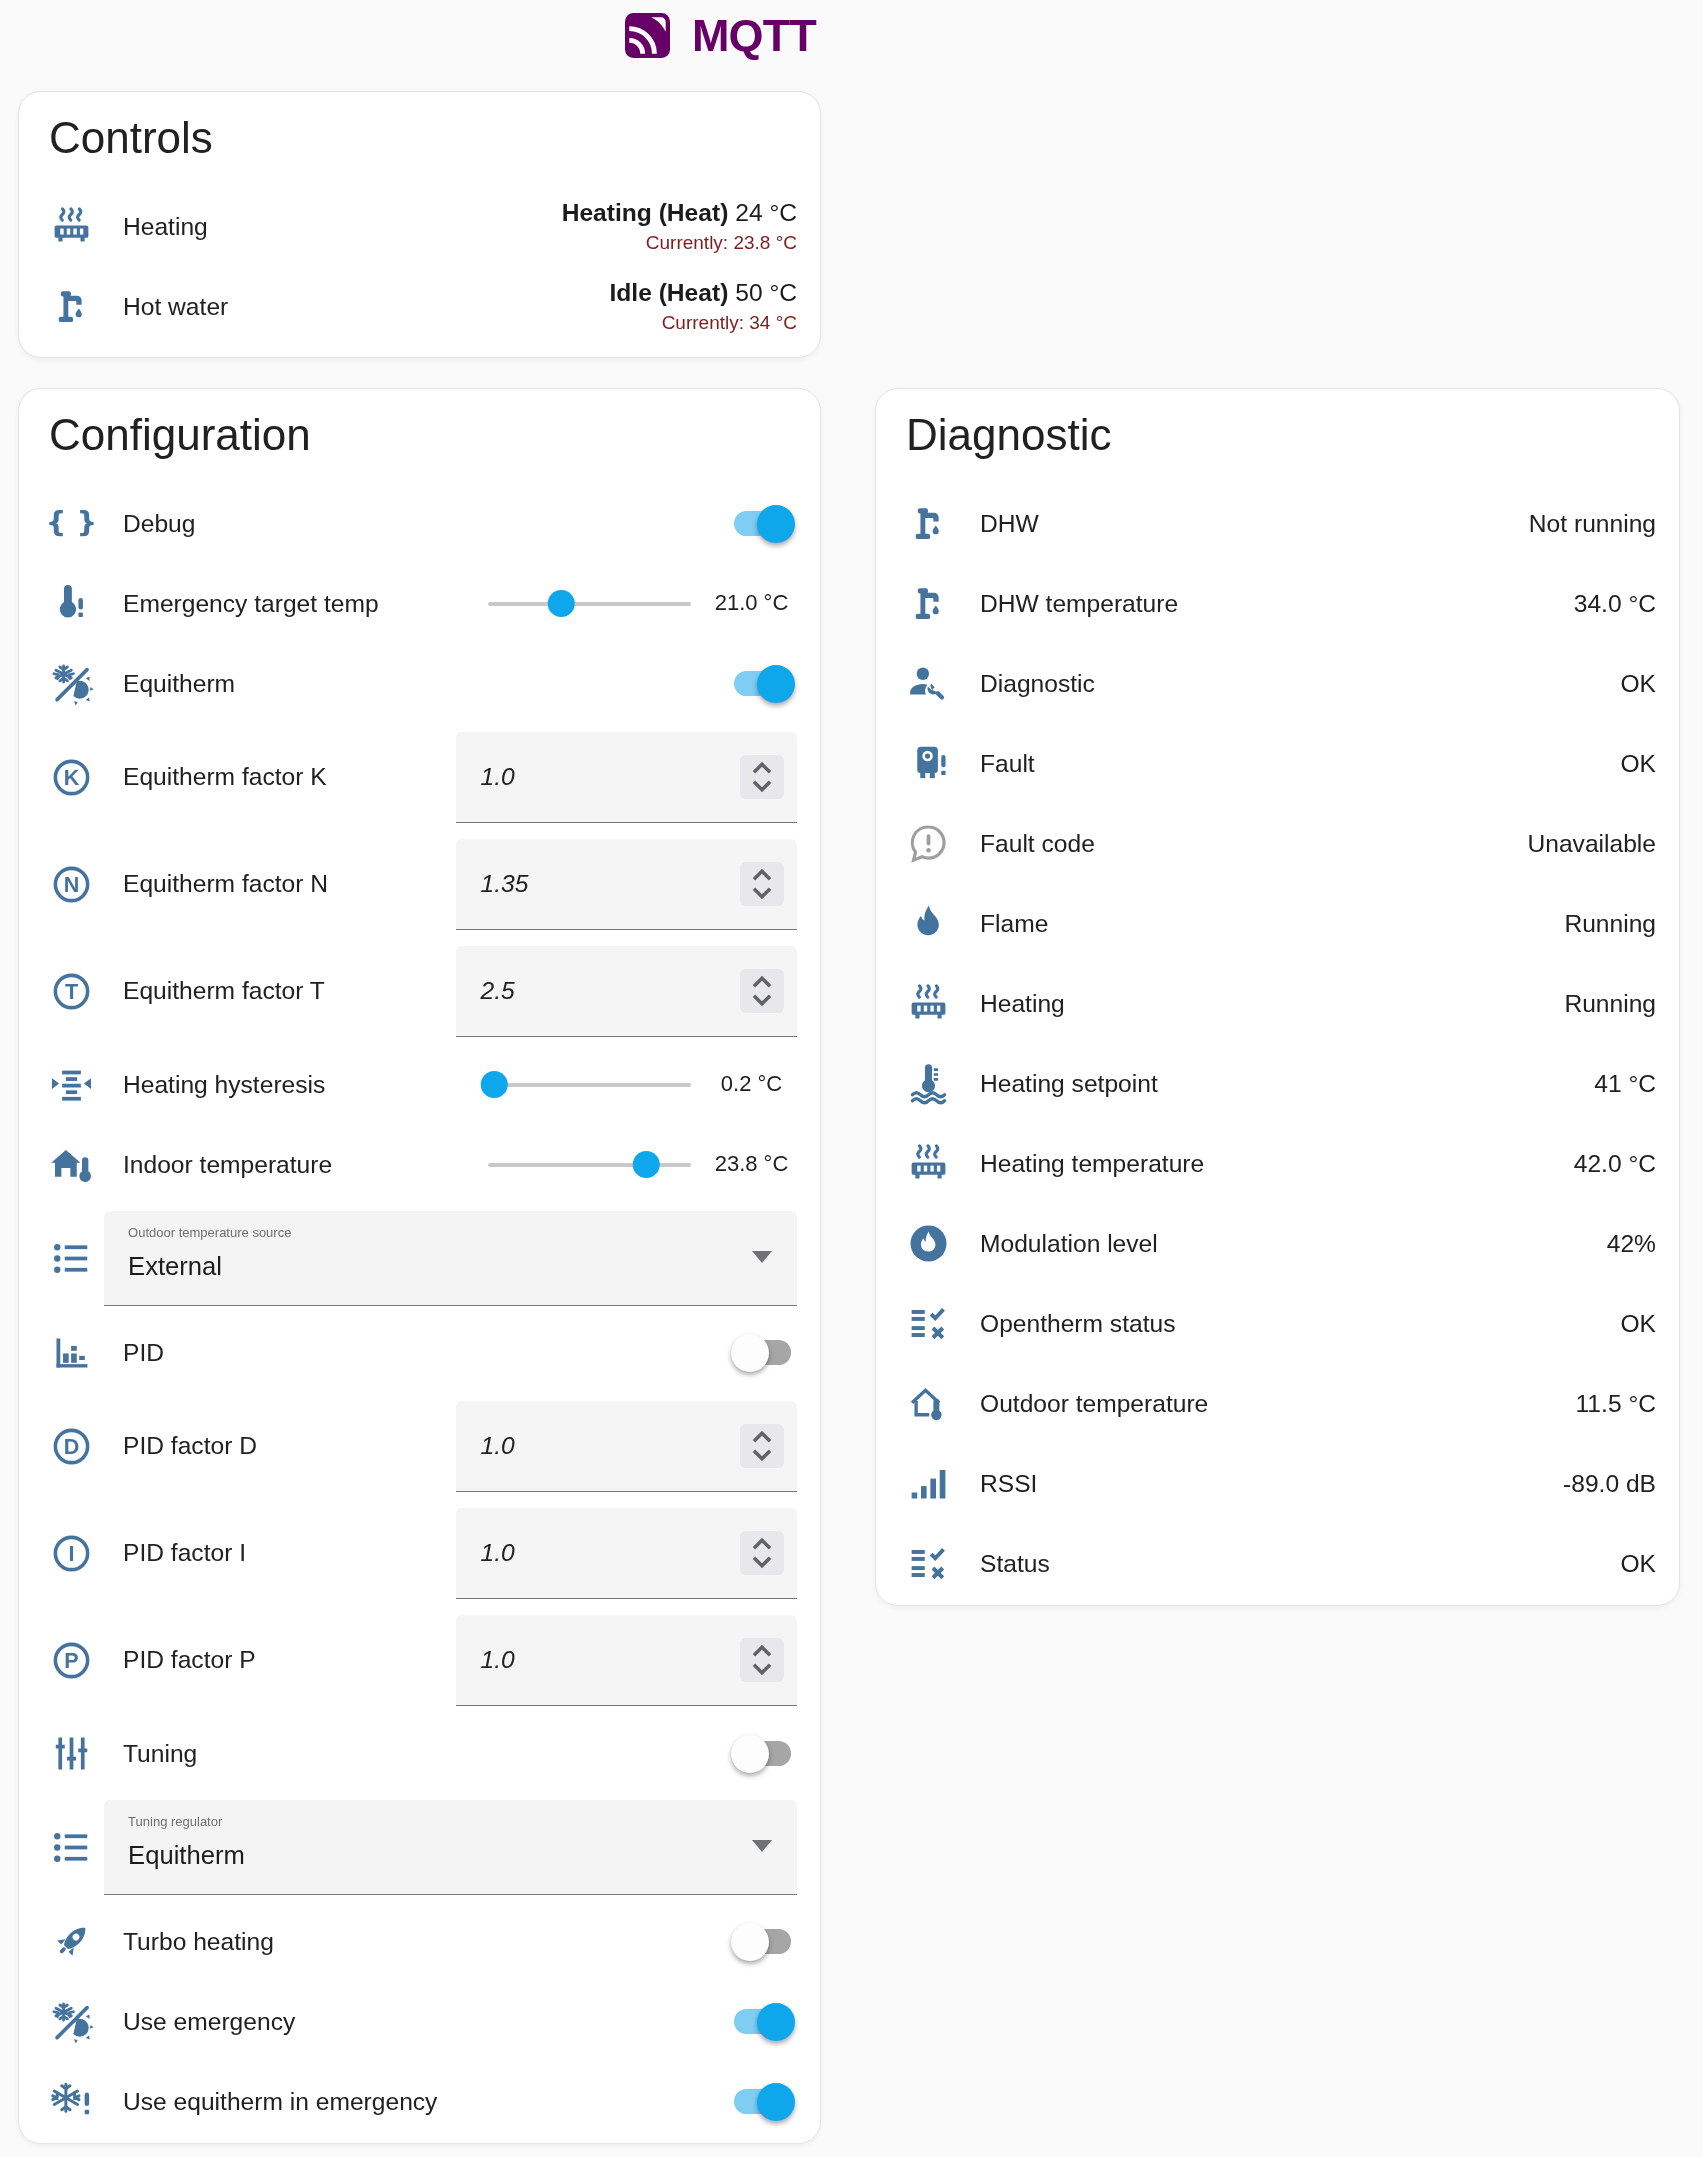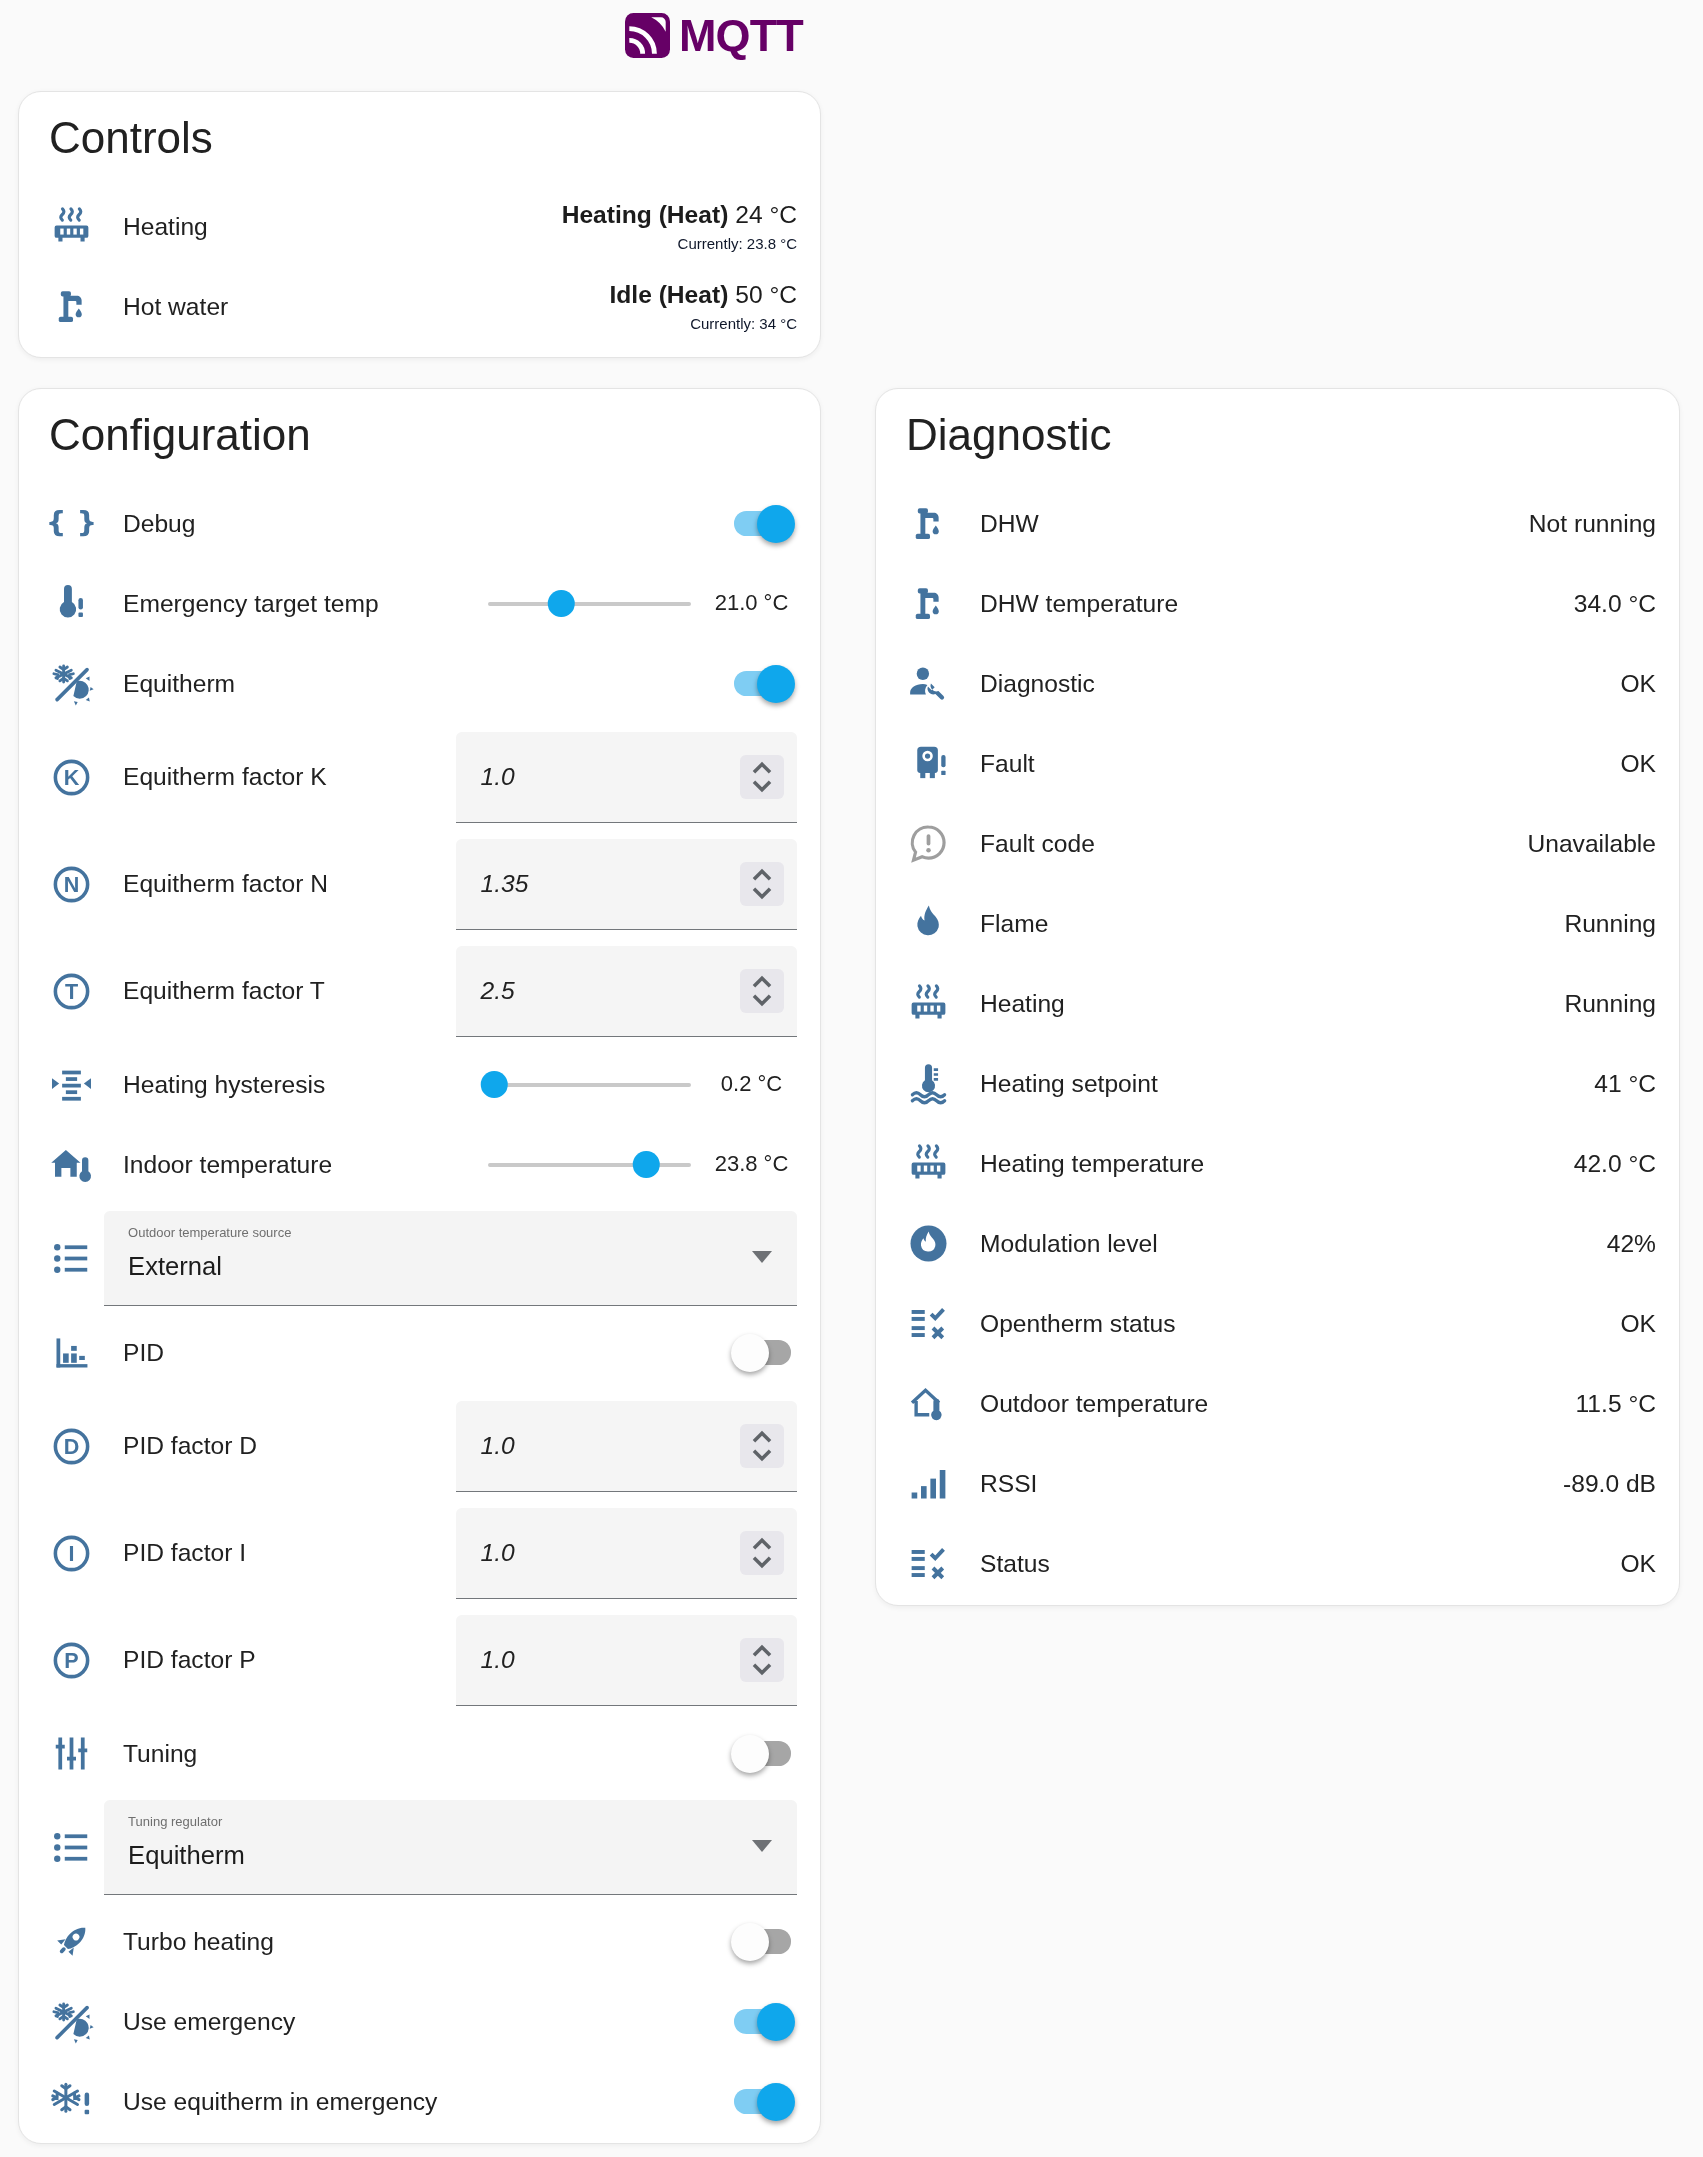--- a/index.html
+++ b/index.html
@@ -1,36 +1,36 @@
 <!DOCTYPE html>
 <html style="font-size:15px"><head>
 <meta charset="utf-8">
 <style>
   html,body{margin:0;padding:0;background:#fafafa;}
   body{width:1703px;height:2158px;position:relative;
        font-family:"Liberation Sans","DejaVu Sans",sans-serif;color:#212121;}
-  .logo{position:absolute;left:625px;top:9.5px;display:flex;align-items:center;gap:9px;}
+  .logo{position:absolute;left:625px;top:9.5px;display:flex;align-items:center;gap:22px;}
   .logo-text{font-size:45px;font-weight:bold;color:#660066;letter-spacing:-0.9px;}
   .card{position:absolute;background:#fff;border:0.9px solid #e4e4e4;border-radius:23px;
         box-shadow:0 1.9px 5.7px rgba(0,0,0,.05);box-sizing:border-box;
         padding:21px 23px 21px 30px;overflow:hidden;}
   #controls-card{left:18px;top:91px;width:803px;height:267px;}
   #configuration-card{left:18px;top:388px;width:803px;height:1756px;}
   #diagnostic-card{left:875px;top:388px;width:805px;height:1218px;}
   .card h2{font-size:44px;font-weight:400;line-height:49px;margin:0 0 24.6px 0;color:#212121;}
   .row{display:flex;align-items:center;}
   .icon48{width:45px;height:45px;flex:none;display:flex;align-items:center;justify-content:center;}
   .icon48 svg{width:45px;height:45px;}
   .row-label{margin-left:29px;font-size:24.6px;color:#212121;white-space:nowrap;}
   
   .ctl-row{height:80px;}
   .ctl-right{margin-left:auto;text-align:right;}
   .ctl-line1{font-size:24.6px;color:#1c1c1c;}
   .ctl-line1 b{font-weight:700;}
-  .ctl-line2{font-size:15px;color:#0f172a;margin-top:5.7px;}
+  .ctl-line2{font-size:19px;color:#7f1d1d;margin-top:5.7px;}
   
   .t-row{height:80px;}
   .switch{width:57px;height:24.6px;position:relative;flex:none;margin-left:auto;margin-right:5.7px;cursor:pointer;}
   .sw-track{position:absolute;left:0;top:0;width:100%;height:100%;border-radius:12.3px;}
   .switch.on  .sw-track{background:#7fcdf3;}
   .switch.off .sw-track{background:#a6a6a6;}
   .sw-knob{position:absolute;width:38px;height:38px;border-radius:50%;top:-6.6px;
            box-shadow:0 2.8px 5.7px rgba(0,0,0,.35);}
   .switch.on  .sw-knob{right:-3.8px;background:#0fa7ec;}
   .switch.off .sw-knob{left:-3.8px;background:#fdfdfd;}

